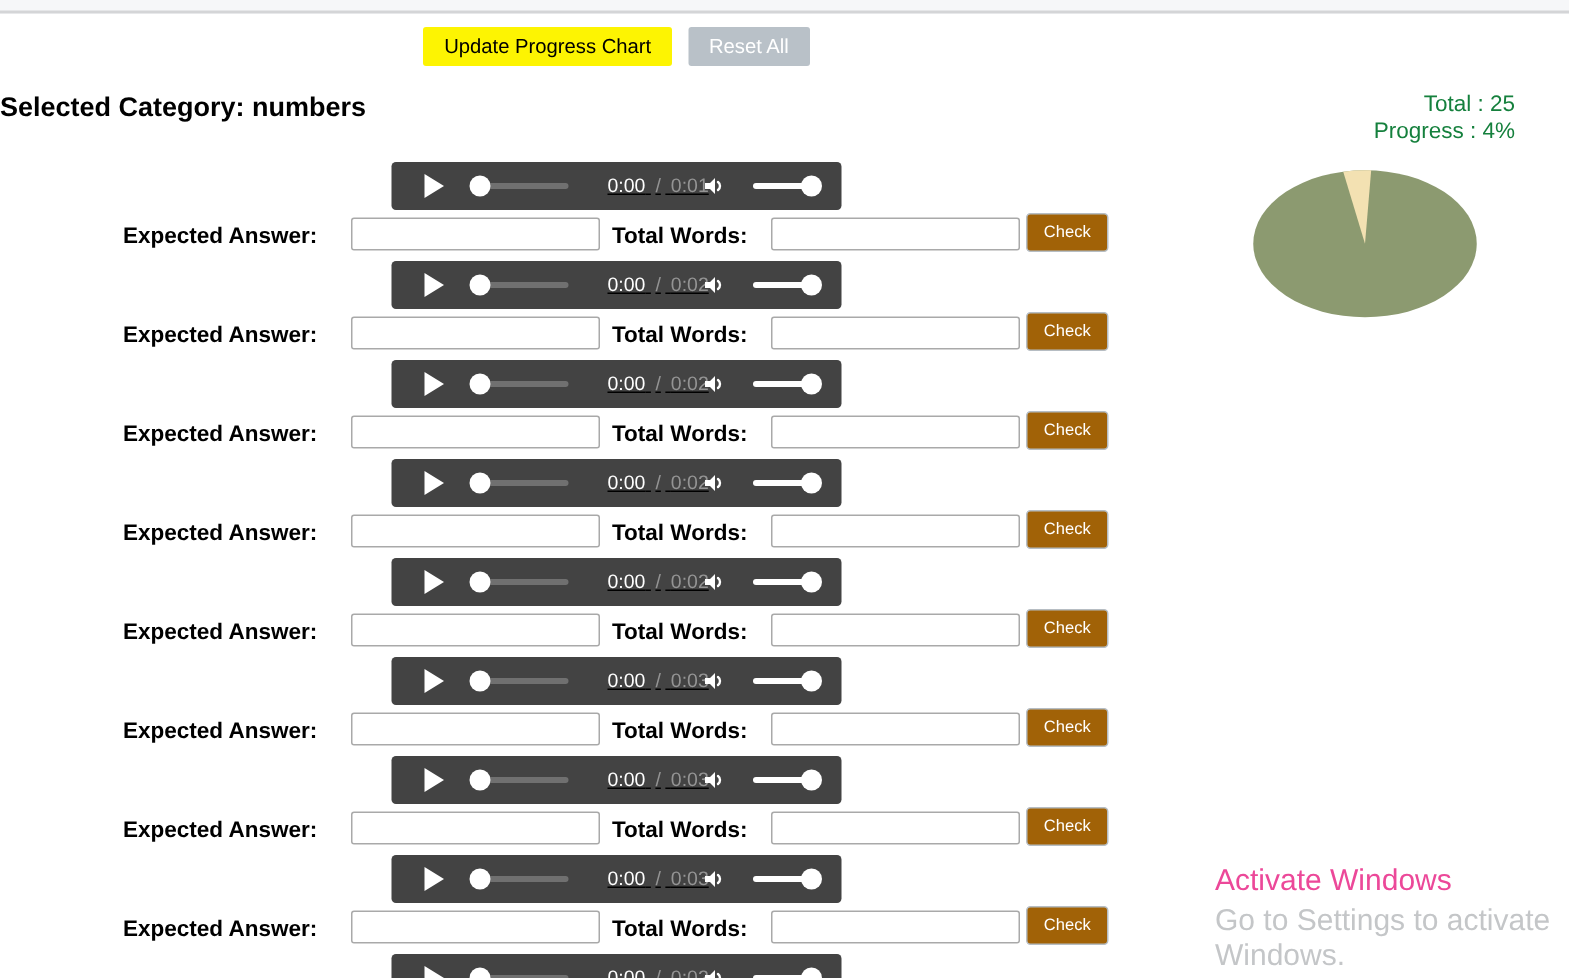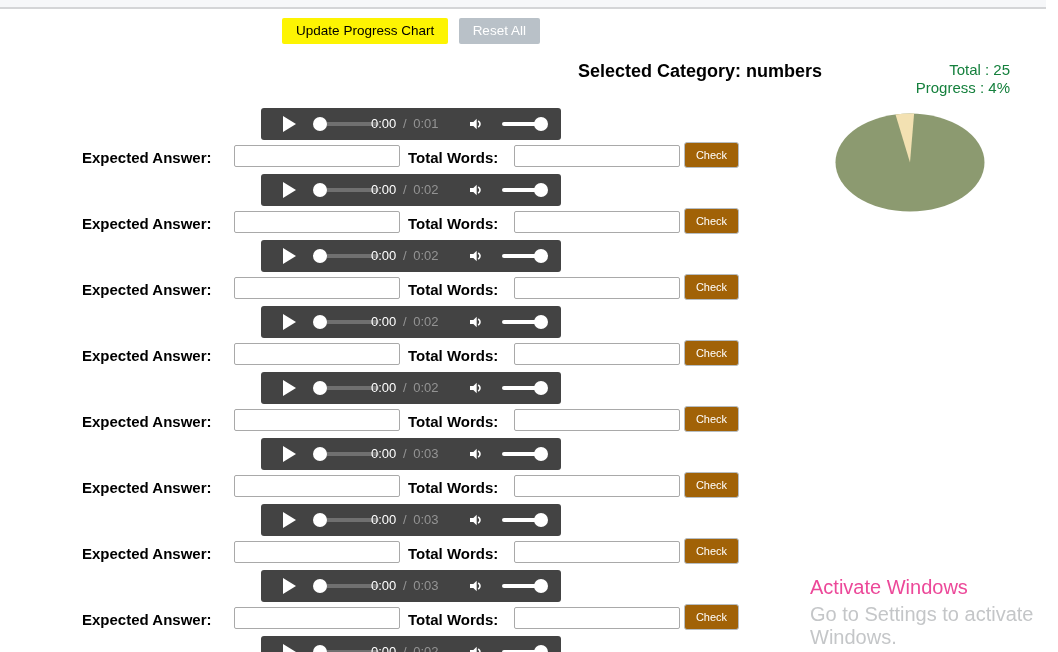--- a/index.html
+++ b/index.html
@@ -10,35 +10,35 @@
   .top-strip{position:absolute;top:0;left:0;width:1058px;height:7px;background:#f6f7f9;border-bottom:2px solid #d4d5d7;}
 
   
   .toolbar{position:absolute;top:18px;left:0;width:822px;text-align:center;}
   .btn{display:inline-block;height:26px;line-height:26px;padding:0 14px;font-size:13.5px;
        border:none;border-radius:2px;vertical-align:top;cursor:pointer;font-family:"Liberation Sans",sans-serif;}
   .btn-update{background:#fdf402;color:#000;}
   .btn-reset{background:#b9c1c8;color:#ffffff;margin-left:6px;}
 
   
-  .page-title{position:absolute;top:61px;left:0;width:822px;text-align:right;
+  .page-title{position:absolute;top:61px;left:0;width:822px;text-align:left;
               font-size:18px;font-weight:bold;color:#000;}
 
   
   .rows{position:absolute;top:108px;left:0;width:822px;}
   .row{position:relative;width:822px;height:66px;}
 
   
   .player{position:absolute;left:261px;top:0;width:300px;height:32px;background:#434343;border-radius:3px;}
   .play{position:absolute;left:12px;top:3px;width:30px;height:26px;}
   .tri{position:absolute;left:10px;top:5px;width:0;height:0;
        border-left:13px solid #ffffff;border-top:8px solid transparent;border-bottom:8px solid transparent;}
   .seek{position:absolute;left:54px;top:14px;width:64px;height:4px;background:#707070;border-radius:2px;}
   .seek-thumb{position:absolute;left:-2px;top:-5px;width:14px;height:14px;border-radius:50%;background:#ffffff;}
-  .time{position:absolute;left:110px;top:0;height:32px;line-height:32px;font-size:13px;white-space:nowrap;}
+  .time{position:absolute;left:144px;top:0;height:32px;line-height:32px;font-size:13px;white-space:nowrap;text-decoration:underline;}
   .time .cur{color:#ffffff;}
   .time .sep{color:#949494;margin:0 3px;}
   .time .dur{color:#949494;}
   .vol-icon{position:absolute;left:207px;top:8px;width:16px;height:16px;}
   .vol{position:absolute;left:241px;top:14px;width:38px;height:4px;background:#ffffff;border-radius:2px;}
   .vol-thumb{position:absolute;right:-8px;top:-5px;width:14px;height:14px;border-radius:50%;background:#ffffff;}
 
   
   .lbl{position:absolute;font-size:15px;font-weight:bold;color:#000;white-space:nowrap;}
   .lbl-expected{left:82px;top:41px;}

